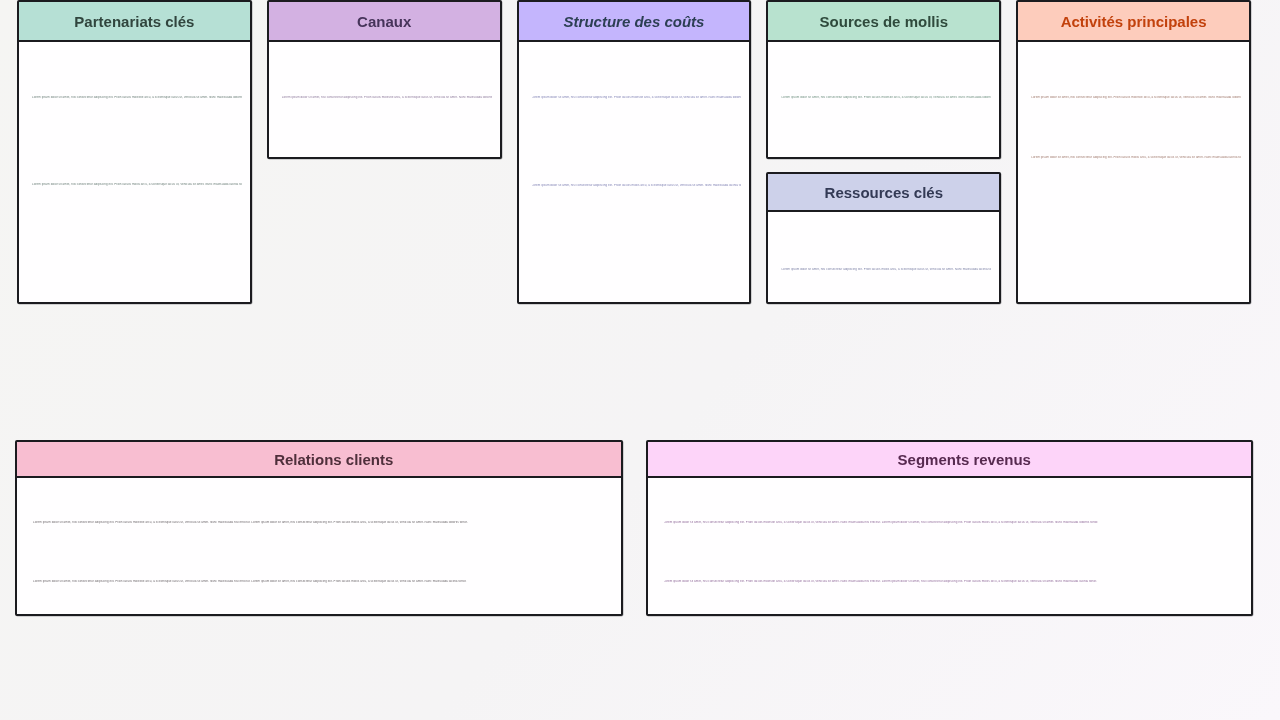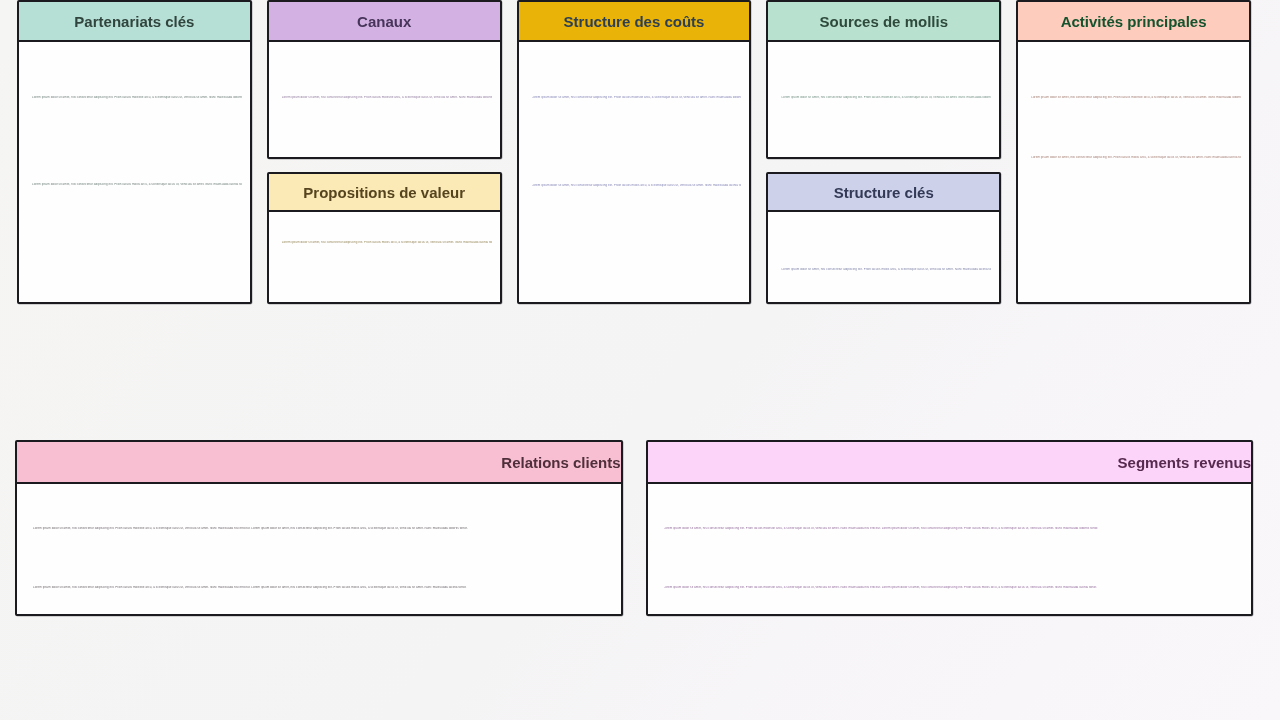--- a/index.html
+++ b/index.html
@@ -99,22 +99,22 @@
 
   .bottom-grid {
     margin: 48px 27px 0 15px;
     display: grid;
     grid-template-columns: 1fr 1fr;
     gap: 23px;
     height: 176px;
   }
   .card.wide { height: 176px; }
   .card.wide .card-header {
-    height: 42px;
-    justify-content: flex-end;
+    height: 36px;
+    justify-content: center;
     padding-left: 30px;
   }
   .card.wide .card-body p { left: 16px; right: 16px; }
   .c-rel .p1, .c-seg .p1 { top: 43px; }
   .c-rel .p2, .c-seg .p2 { top: 102px; }
 </style>
 </head>
 <body>
 
 <div class="page">
@@ -134,62 +134,54 @@
 
     <div class="col">
       <div class="card short-top c-canaux">
         <div class="card-header" style="background-color: rgb(211, 177, 226);">
           <span style="color: rgb(70, 52, 90);">Canaux</span>
         </div>
         <div class="card-body" style="color: rgb(141, 122, 155);">
           <p class="p1">Lorem ipsum dolor sit amet, nisl consectetur adipiscing elit. Proin iaculis molestie arcu, a scelerisque lacus ut, vehicula sit amet. Nunc malesuada lobortis tortor.</p>
         </div>
       </div>
-      <div class="card short-bottom c-prop">
-        <div class="card-header" style="background-color: rgb(251, 234, 182);">
-          <span style="color: rgb(85, 68, 31);">Propositions de valeur</span>
-        </div>
-        <div class="card-body" style="color: rgb(148, 135, 86);">
-          <p class="p1">Lorem ipsum dolor sit amet, nisl consectetur adipiscing elit. Proin iaculis mollis arcu, a scelerisque lacus ut, vehicula sit amet. Nunc malesuada lacinia tortor.</p>
-        </div>
-      </div>
     </div>
 
     <div class="card tall c-couts">
-      <div class="card-header" style="background-color: #eab308;">
+      <div class="card-header" style="background-color: #c4b5fd; font-style: italic;">
         <span style="color: rgb(44, 63, 83);">Structure des coûts</span>
       </div>
       <div class="card-body" style="color: rgb(128, 131, 180);">
         <p class="p1">Lorem ipsum dolor sit amet, nisl consectetur adipiscing elit. Proin iaculis molestie arcu, a scelerisque lacus ut, vehicula sit amet. Nunc malesuada lobortis tortor.</p>
         <p class="p2">Lorem ipsum dolor sit amet, nisl consectetur adipiscing elit. Proin iaculis mollis arcu, a scelerisque lacus ut, vehicula sit amet. Nunc malesuada lacinia tortor.</p>
       </div>
     </div>
 
     <div class="col">
       <div class="card short-top c-rev">
         <div class="card-header" style="background-color: rgb(184, 226, 207);">
           <span style="color: rgb(47, 74, 60);">Sources de mollis</span>
         </div>
         <div class="card-body" style="color: rgb(111, 145, 128);">
           <p class="p1">Lorem ipsum dolor sit amet, nisl consectetur adipiscing elit. Proin iaculis molestie arcu, a scelerisque lacus ut, vehicula sit amet. Nunc malesuada lobortis tortor.</p>
         </div>
       </div>
       <div class="card short-bottom c-ress">
         <div class="card-header" style="background-color: rgb(205, 209, 234);">
-          <span style="color: rgb(51, 58, 85);">Structure clés</span>
+          <span style="color: rgb(51, 58, 85);">Ressources clés</span>
         </div>
         <div class="card-body" style="color: rgb(125, 130, 166);">
           <p class="p1">Lorem ipsum dolor sit amet, nisl consectetur adipiscing elit. Proin iaculis mollis arcu, a scelerisque lacus ut, vehicula sit amet. Nunc malesuada lacinia tortor.</p>
         </div>
       </div>
     </div>
 
     <div class="card tall c-act">
       <div class="card-header" style="background-color: rgb(253, 204, 188);">
-        <span style="color: #14532d;">Activités principales</span>
+        <span style="color: #c2410c;">Activités principales</span>
       </div>
       <div class="card-body" style="color: rgb(160, 122, 109);">
         <p class="p1">Lorem ipsum dolor sit amet, nisl consectetur adipiscing elit. Proin iaculis molestie arcu, a scelerisque lacus ut, vehicula sit amet. Nunc malesuada lobortis tortor.</p>
         <p class="p2">Lorem ipsum dolor sit amet, nisl consectetur adipiscing elit. Proin iaculis mollis arcu, a scelerisque lacus ut, vehicula sit amet. Nunc malesuada lacinia tortor.</p>
       </div>
     </div>
 
   </div>
 
   <div class="bottom-grid">

